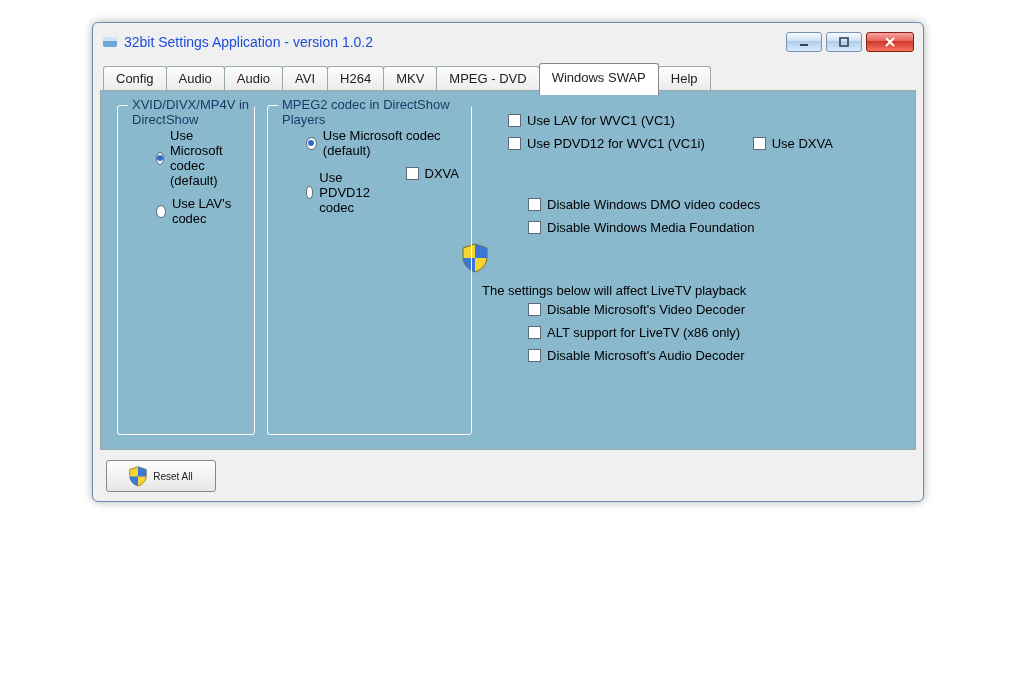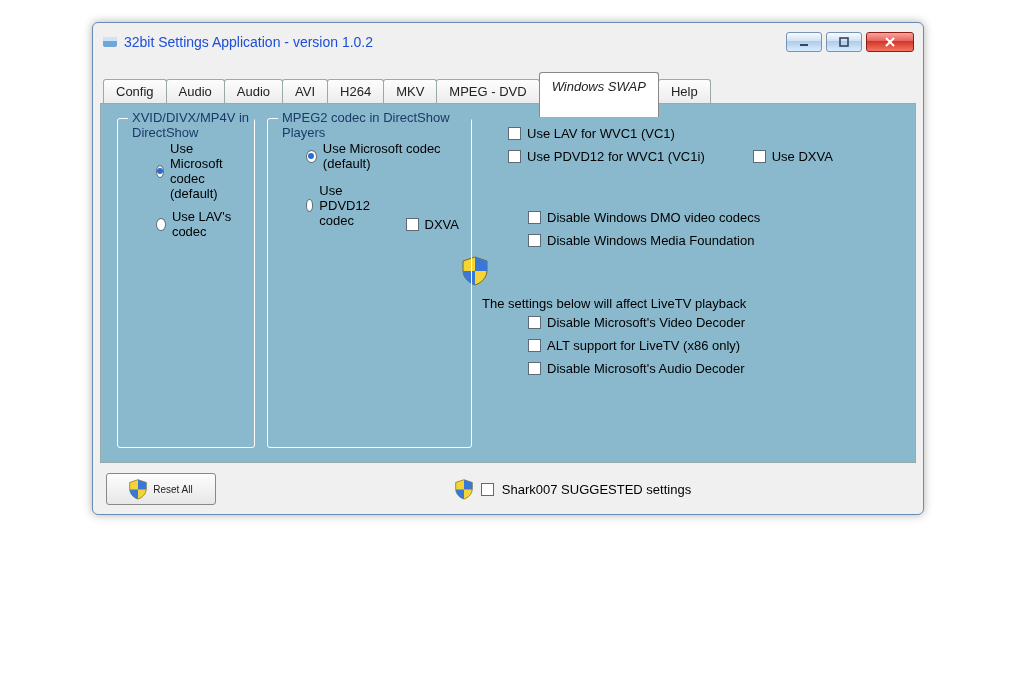--- a/index.html
+++ b/index.html
@@ -70,24 +70,23 @@
     border-top-right-radius: 3px;
     margin-right: -1px;
     color: #222;
     font-size: 13px;
     position: relative;
   }
   .tab.active {
     background: #fff;
     border-color: #888;
     padding-top: 6px;
-    padding-bottom: 23px;
+    padding-bottom: 10px;
     z-index: 3;
-    top: 14px;
-    font-style: italic;
+    top: 5px;
   }
   .tab-panel {
     border: 1px solid #9aa;
     background: #8ab9ce;
     padding: 14px 16px 14px 16px;
     min-height: 360px;
     display: flex;
     gap: 10px;
     position: relative;
   }
@@ -131,21 +130,21 @@
     background: #2b6cd1;
     border-radius: 50%;
   }
   .checkbox {
     width: 13px; height: 13px;
     border: 1px solid #5d6b78;
     background: #fff;
     display: inline-block;
   }
   .inline { display: inline-flex; align-items:center; gap:6px; }
-  .row-flex { display:flex; align-items:flex-end; gap:30px; }
+  .row-flex { display:flex; align-items:flex-start; gap:30px; }
   .shield {
     width: 26px; height: 30px;
     display:inline-block;
   }
   .section-shield-row { display:flex; align-items:center; gap:10px; margin-top:6px;}
   .livetv-label { margin-top: 10px; color:#000; }
   .footer {
     display: flex;
     align-items: center;
     padding: 10px 6px 2px 6px;
@@ -301,25 +300,14 @@
     <div class="btn wide">
       <span class="shield-sm">
         <svg viewBox="0 0 26 30">
             <path d="M13 1 L25 5 V14 C25 22 19 27 13 29 C7 27 1 22 1 14 V5 Z" fill="#f5d536" stroke="#7b6a12"></path>
             <path d="M13 1 L25 5 V15 H13 Z" fill="#3b78d6"></path>
             <path d="M13 29 C7 27 1 22 1 14 V15 H13 Z" fill="#3b78d6"></path>
           </svg>
       </span>
       <span>Reset All</span>
     </div>
-    <div class="footer-spacer">
-      <span class="shield-sm">
-        <svg viewBox="0 0 26 30">
-            <path d="M13 1 L25 5 V14 C25 22 19 27 13 29 C7 27 1 22 1 14 V5 Z" fill="#f5d536" stroke="#7b6a12"></path>
-            <path d="M13 1 L25 5 V15 H13 Z" fill="#3b78d6"></path>
-            <path d="M13 29 C7 27 1 22 1 14 V15 H13 Z" fill="#3b78d6"></path>
-          </svg>
-      </span>
-      <span class="checkbox"></span>
-      <span>Shark007 SUGGESTED settings</span>
-    </div>
   </div>
 </div>
 
 </body></html>

